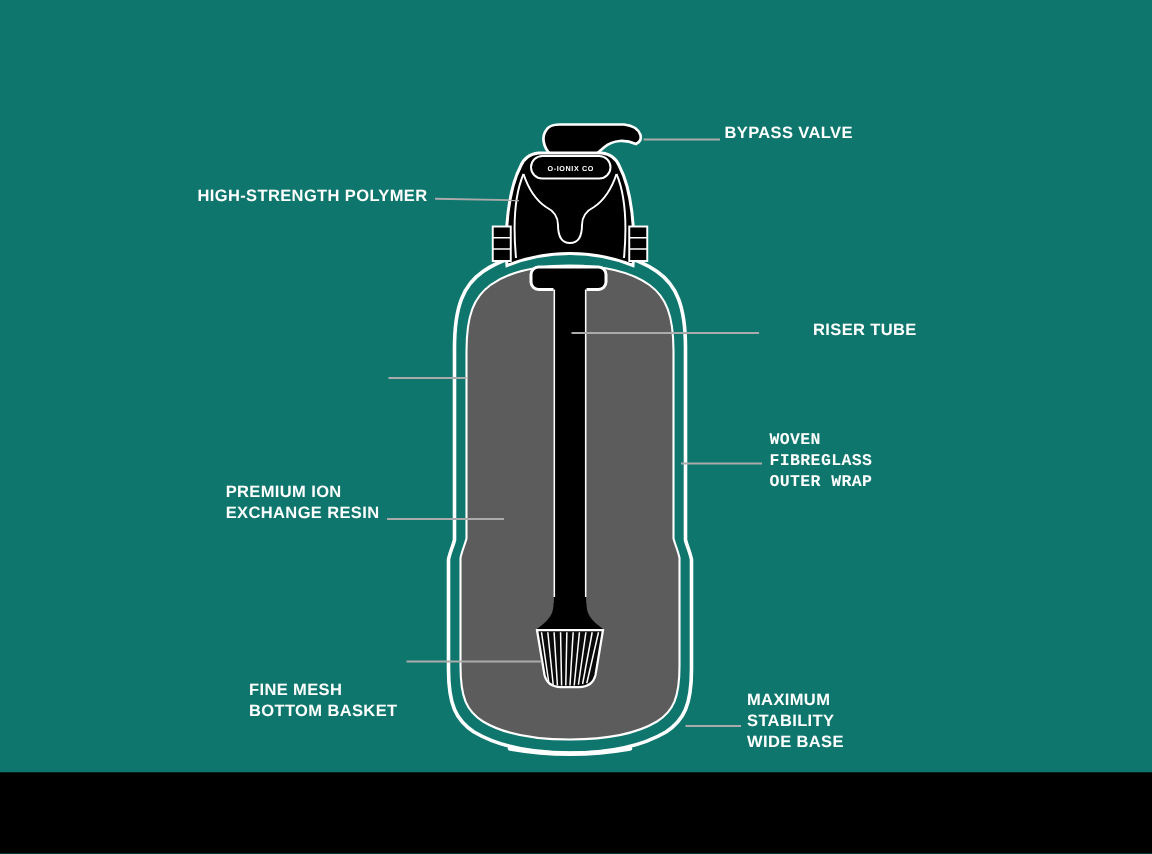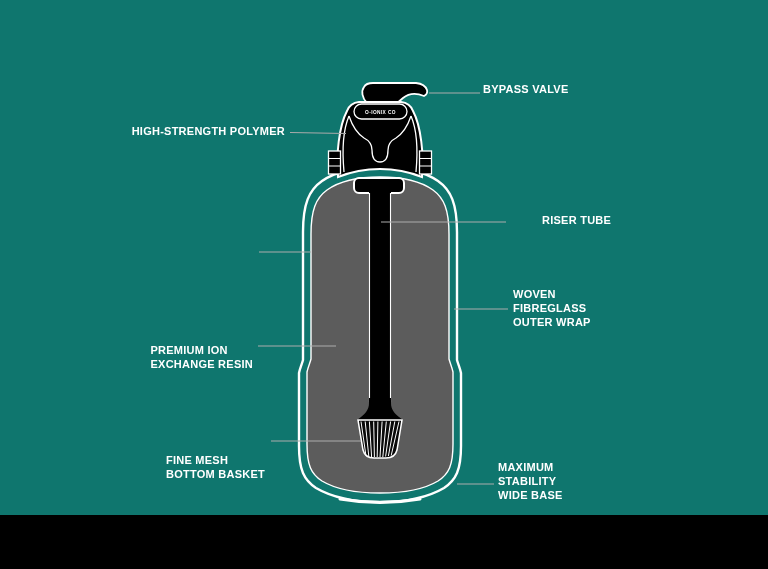--- a/index.html
+++ b/index.html
@@ -107,35 +107,35 @@
 
   <div class="label" style="left:483px;top:83px;">
     <span>BYPASS VALVE</span>
   </div>
 
   <div class="label align-right" style="right:483px;top:125px;">
     <span>HIGH-STRENGTH POLYMER</span>
   </div>
 
 
-  <div class="label align-right" style="right:515px;top:344px;">
+  <div class="label align-right" style="right:515px;top:322px;">
     <span>PREMIUM ION</span>
     <span>EXCHANGE RESIN</span>
   </div>
 
   <div class="label align-right" style="right:503px;top:426px;margin-top:28px;">
     <span>FINE MESH</span>
     <span>BOTTOM BASKET</span>
   </div>
 
   <div class="label" style="left:513px;top:214px;margin-left:29px;">
     <span>RISER TUBE</span>
   </div>
 
-  <div class="label" style="left:513px;top:288px;">
+  <div class="label" style="left:513px;top:288px;font-family:Liberation Mono, monospace;">
     <span>WOVEN</span>
     <span>FIBREGLASS</span>
     <span>OUTER WRAP</span>
   </div>
 
   <div class="label" style="left:498px;top:461px;">
     <span>MAXIMUM</span>
     <span>STABILITY</span>
     <span>WIDE BASE</span>
   </div>

